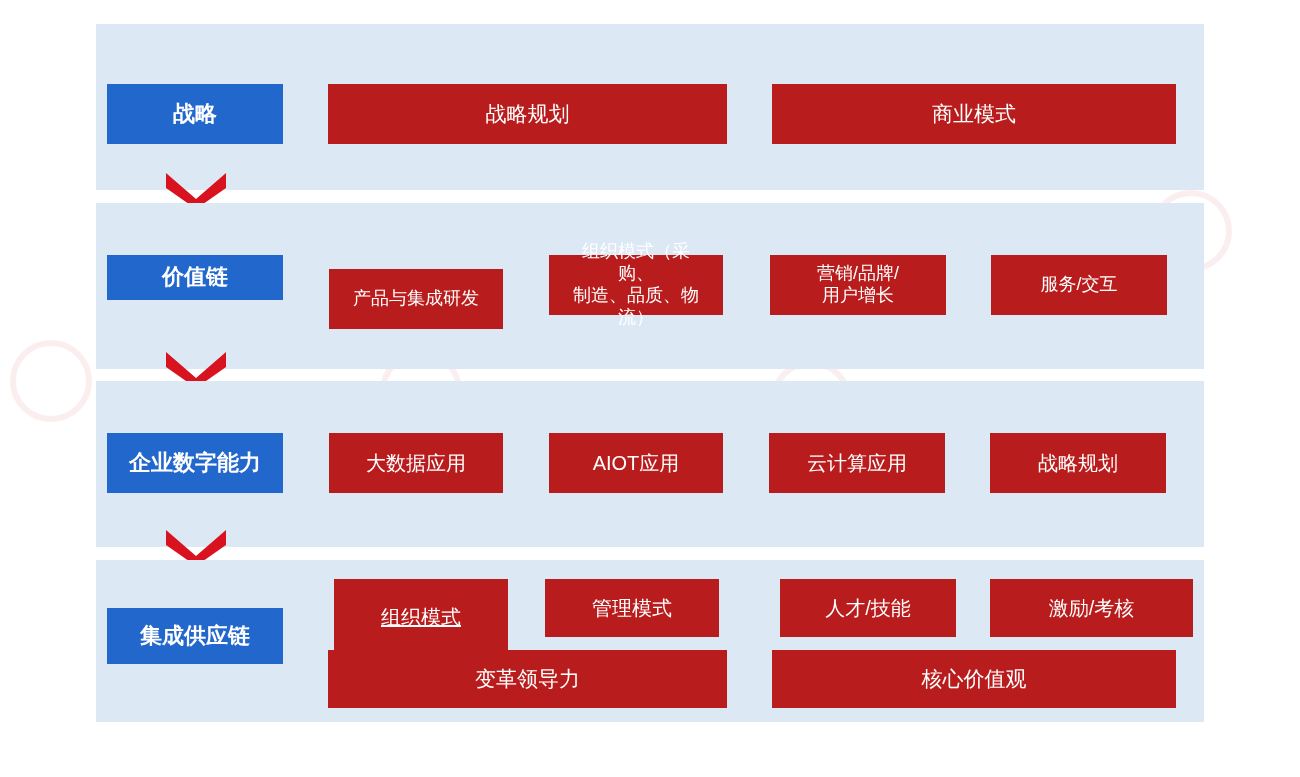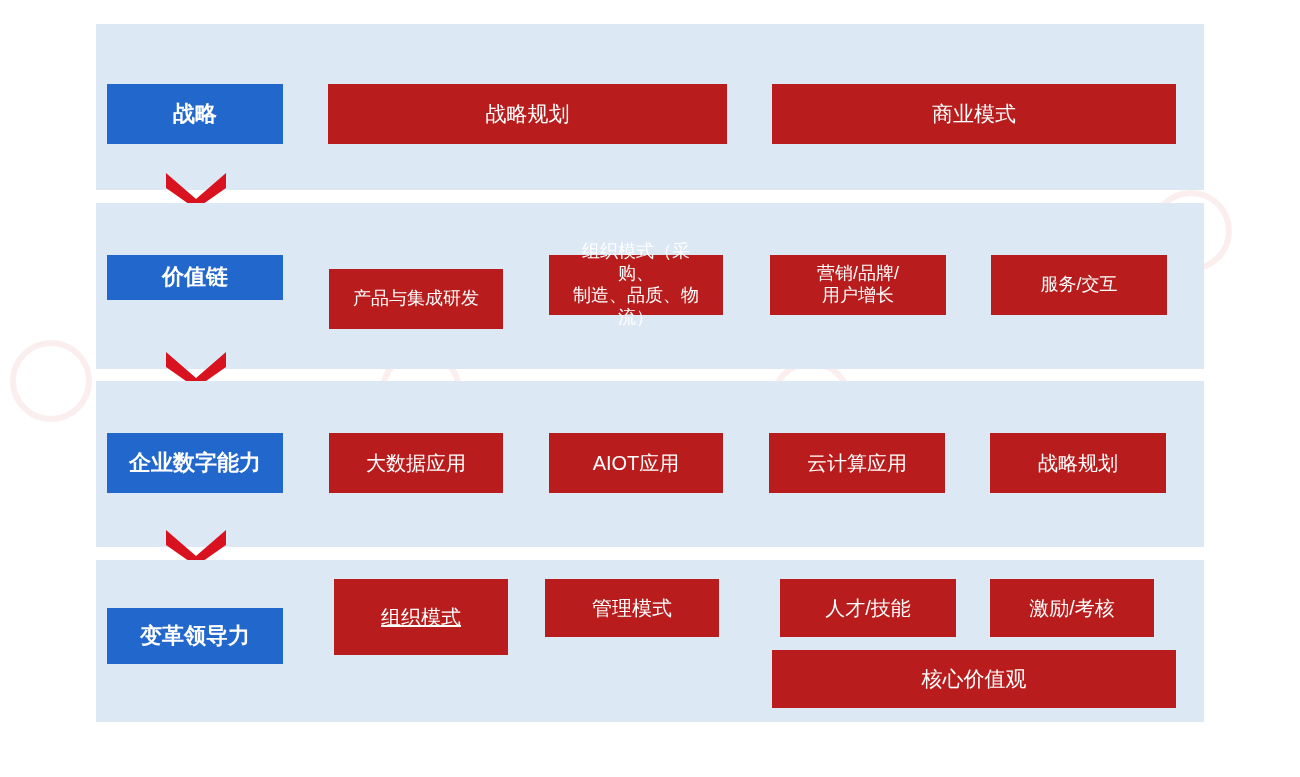--- a/index.html
+++ b/index.html
@@ -135,26 +135,27 @@
   <div class="box secondary f20" style="left:549px; top:433px; width:174px; height:60px;">AIOT应用</div>
 
   <div class="box secondary f20" style="left:990px; top:433px; width:176px; height:60px;">战略规划</div>
 
   <svg class="chevron" width="60" height="36" viewBox="0 0 60 36" style="left:166px; top:530px;">
     <polygon points="0,0 30,26 60,0 60,15 30,36 0,15" fill="#d9121f"></polygon>
   </svg>
 
   <div class="band" style="top:560px; height:162px;"></div>
 
-  <div class="box primary f22" style="left:107px; top:608px; width:176px; height:56px;">变革领导力</div>
+  <div class="box primary f22" style="left:107px; top:608px; width:176px; height:56px;">集成供应链</div>
 
   <div class="box secondary f20" style="left:334px; top:579px; width:174px; height:76px;text-decoration:underline;">组织模式</div>
 
   <div class="box secondary f20" style="left:545px; top:579px; width:174px; height:58px;">管理模式</div>
 
   <div class="box secondary f20" style="left:780px; top:579px; width:176px; height:58px;">人才/技能</div>
 
-  <div class="box secondary f20" style="left:990px; top:579px; width:164px; height:58px;">激励/考核</div>
+  <div class="box secondary f20" style="left:990px; top:579px; width:203px; height:58px;">激励/考核</div>
 
+  <div class="box secondary f21" style="left:328px; top:650px; width:399px; height:58px;">变革领导力</div>
 
   <div class="box secondary f21" style="left:772px; top:650px; width:404px; height:58px;">核心价值观</div>
 
 </div>
 
 </body></html>

